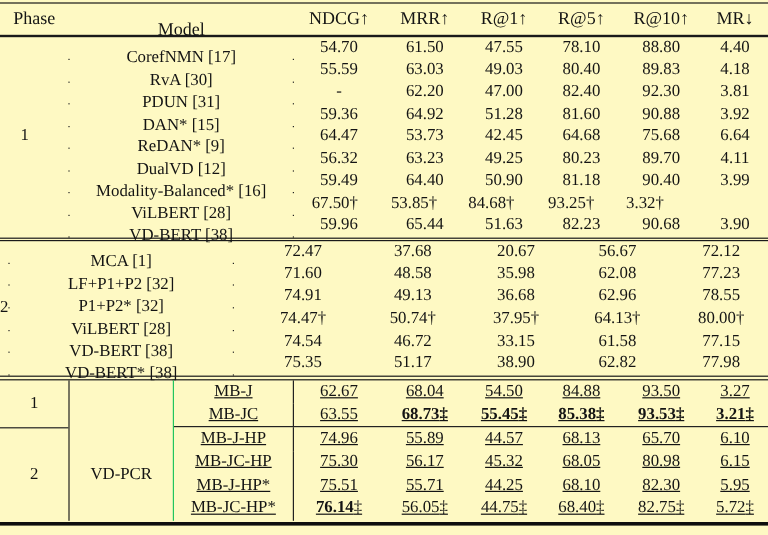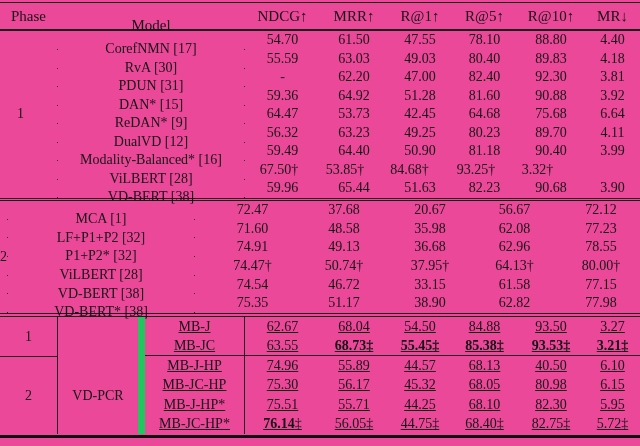--- a/index.html
+++ b/index.html
@@ -1,17 +1,17 @@
 <!DOCTYPE html>
 <html><head>
 <meta charset="utf-8">
 <style>
   html,body{margin:0;padding:0;background:#ffffff;}
   .paper{
-    width:640px;height:446px;background:#ec4899;color:#141414;
+    width:640px;height:446px;background:#fef9c3;color:#141414;
     font-family:"Liberation Serif","DejaVu Serif",serif;
     font-size:14px;box-sizing:border-box;padding-top:2px;overflow:hidden;
   }
   .c{display:flex;align-items:center;justify-content:center;box-sizing:border-box;white-space:nowrap;}
   
   .cw-phase{width:57px;}
   .cw-model{width:188px;margin-top:18px;}
   .cw-variant{width:100px;}
   .w0{width:75px}.w1{width:68px}.w2{width:64px}.w3{width:65px}.w4{width:68px}.w5{width:55px}
   
@@ -25,21 +25,21 @@
   .sec2 .trow{height:18.7px;gap:20px;}
   .mcell{border-left:1px solid #222;border-right:1px solid #222;}
   
   .sep{border-top:1.6px solid #1a1a1a;border-bottom:1.6px solid #1a1a1a;height:1px;}
   .sep.dbl{height:2.5px;}
   
   .bottom{display:flex;}
   .bcolA{width:57px;display:flex;flex-direction:column;}
   .bcolA .b1{height:39px;border-bottom:1.5px solid #222;display:flex;align-items:center;justify-content:center;}
   .bcolA .b2{flex:1;display:flex;align-items:center;justify-content:center;}
-  .bcolB{width:88px;border-left:1px solid #222;border-right:7px solid #22c55e;box-sizing:border-box;display:flex;flex-direction:column;}
+  .bcolB{width:88px;border-left:1px solid #222;border-right:1px solid #22c55e;box-sizing:border-box;display:flex;flex-direction:column;}
   .bcolB .bspacer{height:40px;}
   .bcolB .bgroup{flex:1;display:flex;align-items:center;justify-content:center;}
   .bcolC{flex:1;display:flex;flex-direction:column;text-decoration:underline;}
   .bhline{border-top:1.5px solid #222;height:0;}
   .brows1 .trow{height:19px;}
   .brows2 .trow{height:19.5px;}
   .vcell-variant{border-right:1px solid #222;}
   .rule-bottom{border-top:3.5px solid #0e0e0e;height:0;margin-top:1px;}
   .bold{font-weight:bold;}
 </style>
@@ -467,21 +467,21 @@
             <div class="c w1">
               <span>55.89</span>
             </div>
             <div class="c w2">
               <span>44.57</span>
             </div>
             <div class="c w3">
               <span>68.13</span>
             </div>
             <div class="c w4">
-              <span>40.50</span>
+              <span>65.70</span>
             </div>
             <div class="c w5">
               <span>6.10</span>
             </div>
           </div>
           <div class="trow">
             <div class="c cw-variant vcell-variant">MB-JC-HP</div>
             <div class="c w0">
               <span>75.30</span>
             </div>

